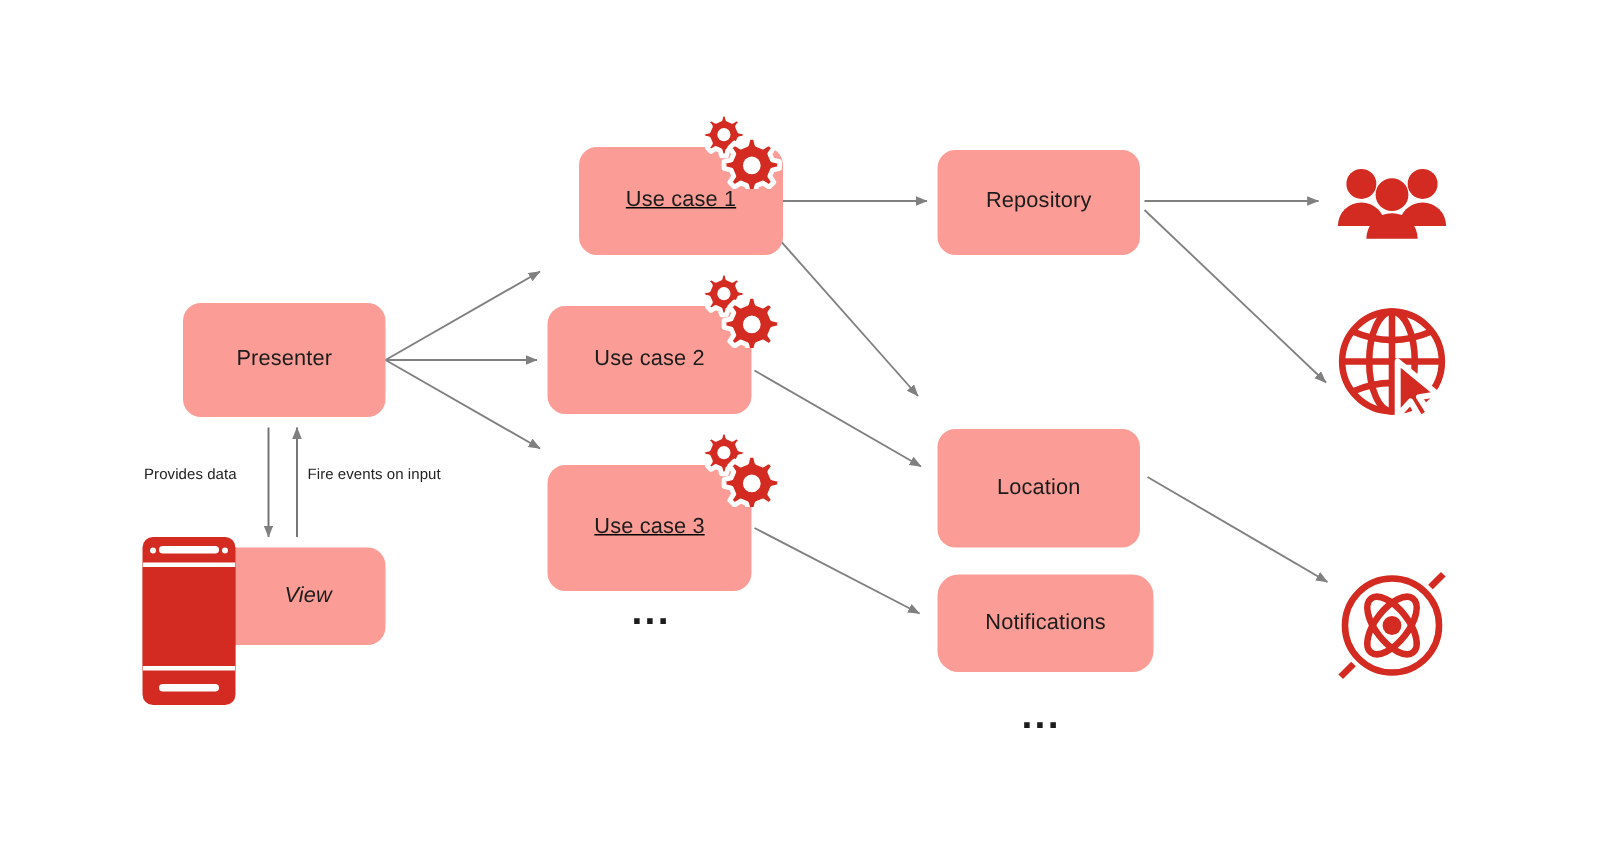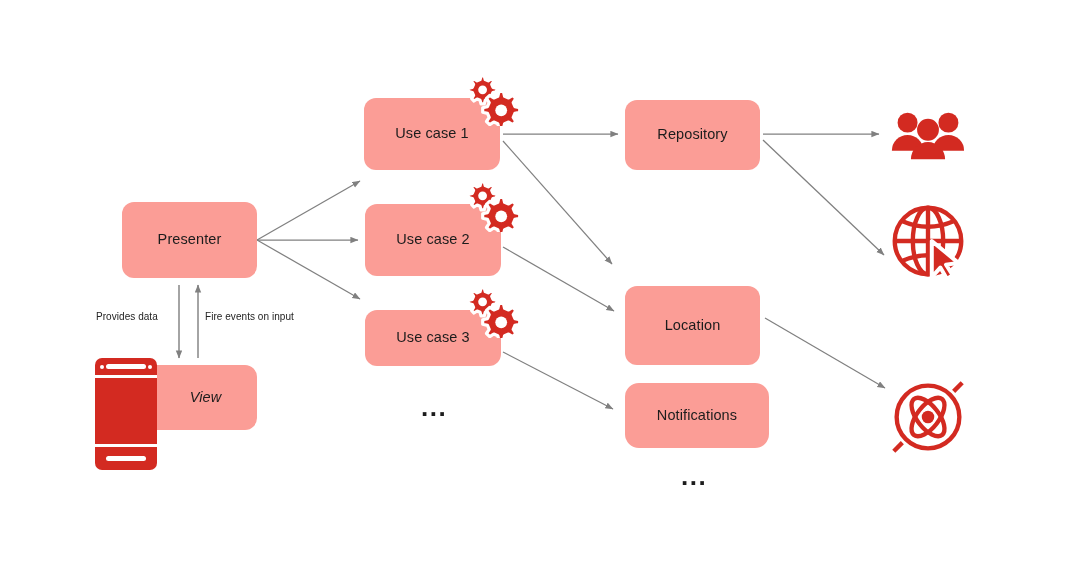--- a/index.html
+++ b/index.html
@@ -178,21 +178,21 @@
   </div>
 
   <div class="phone glyph" style="left:95px; top:358px;">
     <div class="phone-speaker"></div>
     <div class="phone-dot-l"></div>
     <div class="phone-dot-r"></div>
     <div class="phone-screen"></div>
     <div class="phone-home"></div>
   </div>
 
-  <div class="node" style="left:364px; top:98px; width:136px; height:72px;">
+  <div class="node" style="left:386px; top:98px; width:136px; height:72px;text-decoration:underline;">
     <span class="node-label">Use case 1</span>
   </div>
   <svg class="gears" viewBox="0 0 60 52" style="left:463px; top:74px;">
     <g fill="#D32A21" stroke="#ffffff" stroke-width="3.2" stroke-linejoin="round">
       <path d="M18.0,2.0 l3.3,0 l0.9,3.6 l3.0,1.3 l3.1,-2.0 l2.4,2.4 l-2.0,3.1 l1.3,3.0 l3.6,0.9 l0,3.3 l-3.6,0.9 l-1.3,3.0 l2.0,3.1 l-2.4,2.4 l-3.1,-2.0 l-3.0,1.3 l-0.9,3.6 l-3.3,0 l-0.9,-3.6 l-3.0,-1.3 l-3.1,2.0 l-2.4,-2.4 l2.0,-3.1 l-1.3,-3.0 l-3.6,-0.9 l0,-3.3 l3.6,-0.9 l1.3,-3.0 l-2.0,-3.1 l2.4,-2.4 l3.1,2.0 l3.0,-1.3 z"></path>
       <path d="M36.0,17.5 l4.4,0 l1.2,4.8 l4.0,1.7 l4.1,-2.7 l3.2,3.2 l-2.7,4.1 l1.7,4.0 l4.8,1.2 l0,4.4 l-4.8,1.2 l-1.7,4.0 l2.7,4.1 l-3.2,3.2 l-4.1,-2.7 l-4.0,1.7 l-1.2,4.8 l-4.4,0 l-1.2,-4.8 l-4.0,-1.7 l-4.1,2.7 l-3.2,-3.2 l2.7,-4.1 l-1.7,-4.0 l-4.8,-1.2 l0,-4.4 l4.8,-1.2 l1.7,-4.0 l-2.7,-4.1 l3.2,-3.2 l4.1,2.7 l4.0,-1.7 z"></path>
     </g>
     <circle cx="19.6" cy="15.8" r="4.4" fill="#ffffff"></circle>
     <circle cx="38.2" cy="36.3" r="5.9" fill="#ffffff"></circle>
   </svg>
@@ -202,21 +202,21 @@
   </div>
   <svg class="gears" viewBox="0 0 60 52" style="left:463px; top:180px;">
     <g fill="#D32A21" stroke="#ffffff" stroke-width="3.2" stroke-linejoin="round">
       <path d="M18.0,2.0 l3.3,0 l0.9,3.6 l3.0,1.3 l3.1,-2.0 l2.4,2.4 l-2.0,3.1 l1.3,3.0 l3.6,0.9 l0,3.3 l-3.6,0.9 l-1.3,3.0 l2.0,3.1 l-2.4,2.4 l-3.1,-2.0 l-3.0,1.3 l-0.9,3.6 l-3.3,0 l-0.9,-3.6 l-3.0,-1.3 l-3.1,2.0 l-2.4,-2.4 l2.0,-3.1 l-1.3,-3.0 l-3.6,-0.9 l0,-3.3 l3.6,-0.9 l1.3,-3.0 l-2.0,-3.1 l2.4,-2.4 l3.1,2.0 l3.0,-1.3 z"></path>
       <path d="M36.0,17.5 l4.4,0 l1.2,4.8 l4.0,1.7 l4.1,-2.7 l3.2,3.2 l-2.7,4.1 l1.7,4.0 l4.8,1.2 l0,4.4 l-4.8,1.2 l-1.7,4.0 l2.7,4.1 l-3.2,3.2 l-4.1,-2.7 l-4.0,1.7 l-1.2,4.8 l-4.4,0 l-1.2,-4.8 l-4.0,-1.7 l-4.1,2.7 l-3.2,-3.2 l2.7,-4.1 l-1.7,-4.0 l-4.8,-1.2 l0,-4.4 l4.8,-1.2 l1.7,-4.0 l-2.7,-4.1 l3.2,-3.2 l4.1,2.7 l4.0,-1.7 z"></path>
     </g>
     <circle cx="19.6" cy="15.8" r="4.4" fill="#ffffff"></circle>
     <circle cx="38.2" cy="36.3" r="5.9" fill="#ffffff"></circle>
   </svg>
 
-  <div class="node" style="left:365px; top:310px; width:136px; height:56px;">
+  <div class="node" style="left:365px; top:310px; width:136px; height:84px;text-decoration:underline;">
     <span class="node-label">Use case 3</span>
   </div>
   <svg class="gears" viewBox="0 0 60 52" style="left:463px; top:286px;">
     <g fill="#D32A21" stroke="#ffffff" stroke-width="3.2" stroke-linejoin="round">
       <path d="M18.0,2.0 l3.3,0 l0.9,3.6 l3.0,1.3 l3.1,-2.0 l2.4,2.4 l-2.0,3.1 l1.3,3.0 l3.6,0.9 l0,3.3 l-3.6,0.9 l-1.3,3.0 l2.0,3.1 l-2.4,2.4 l-3.1,-2.0 l-3.0,1.3 l-0.9,3.6 l-3.3,0 l-0.9,-3.6 l-3.0,-1.3 l-3.1,2.0 l-2.4,-2.4 l2.0,-3.1 l-1.3,-3.0 l-3.6,-0.9 l0,-3.3 l3.6,-0.9 l1.3,-3.0 l-2.0,-3.1 l2.4,-2.4 l3.1,2.0 l3.0,-1.3 z"></path>
       <path d="M36.0,17.5 l4.4,0 l1.2,4.8 l4.0,1.7 l4.1,-2.7 l3.2,3.2 l-2.7,4.1 l1.7,4.0 l4.8,1.2 l0,4.4 l-4.8,1.2 l-1.7,4.0 l2.7,4.1 l-3.2,3.2 l-4.1,-2.7 l-4.0,1.7 l-1.2,4.8 l-4.4,0 l-1.2,-4.8 l-4.0,-1.7 l-4.1,2.7 l-3.2,-3.2 l2.7,-4.1 l-1.7,-4.0 l-4.8,-1.2 l0,-4.4 l4.8,-1.2 l1.7,-4.0 l-2.7,-4.1 l3.2,-3.2 l4.1,2.7 l4.0,-1.7 z"></path>
     </g>
     <circle cx="19.6" cy="15.8" r="4.4" fill="#ffffff"></circle>
     <circle cx="38.2" cy="36.3" r="5.9" fill="#ffffff"></circle>
   </svg>

